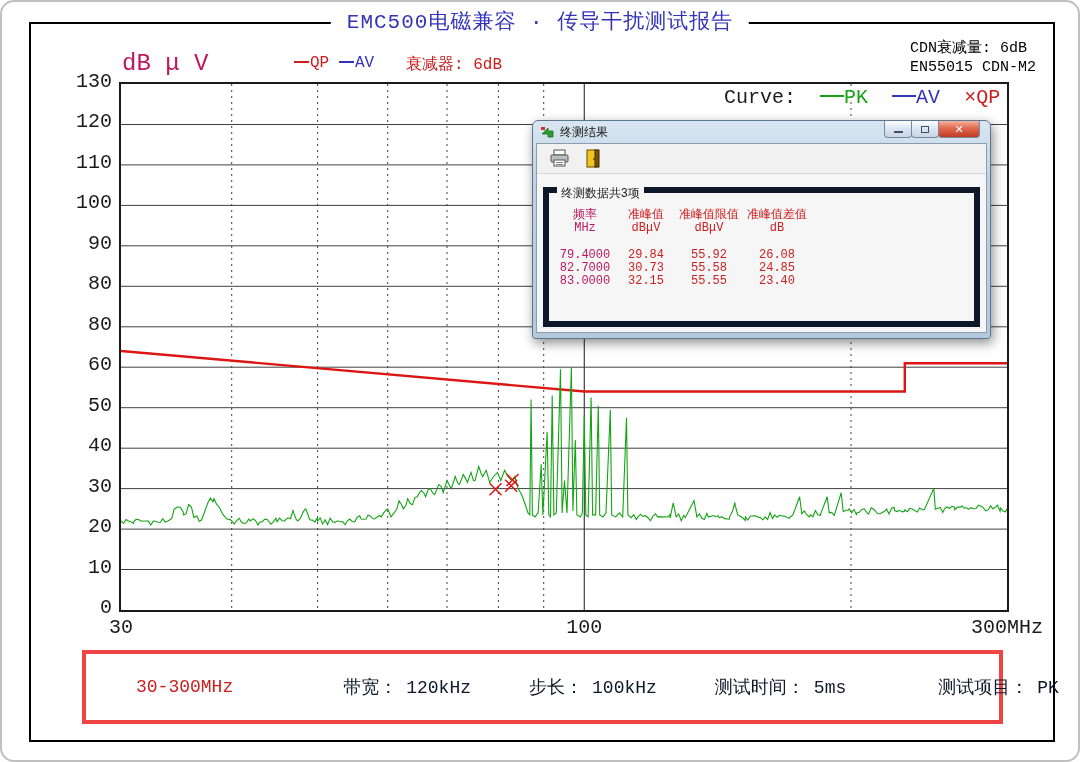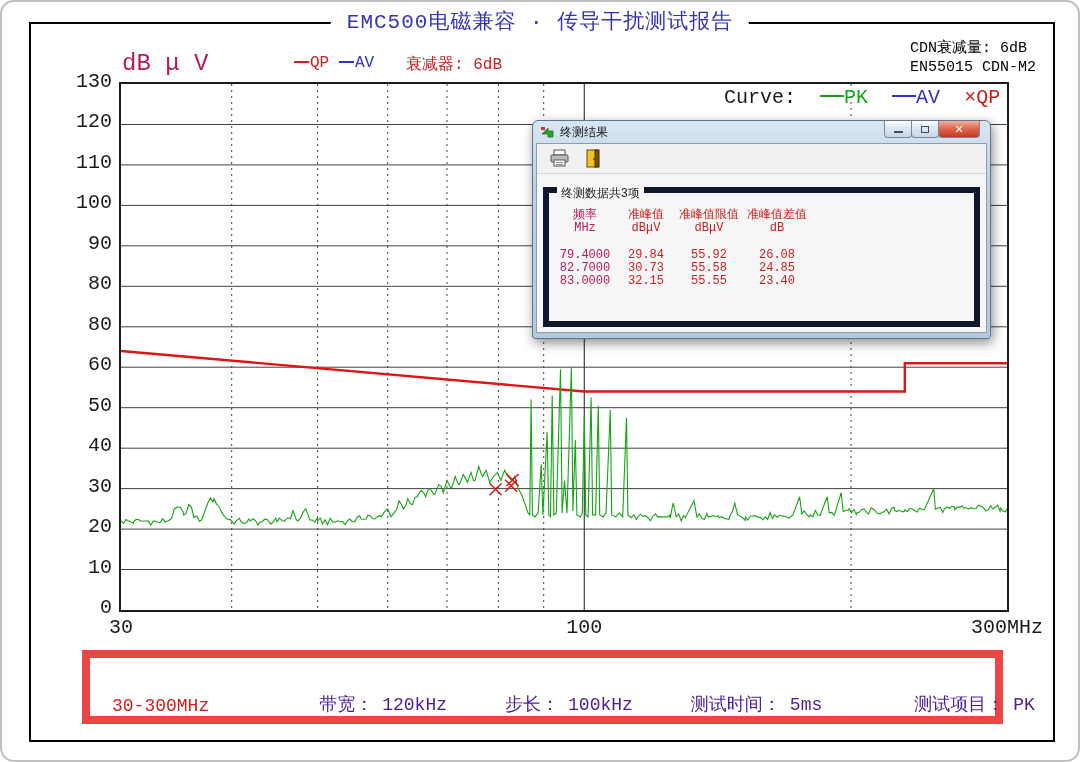--- a/index.html
+++ b/index.html
@@ -77,24 +77,24 @@
   #result-table { border-collapse:collapse; margin:16px 0 0 4px; font-size:12px; }
   #result-table td,#result-table th { text-align:center; padding:0 2px;
             font-weight:normal; line-height:13px; }
   #result-table col.c0 { width:64px; } #result-table col.c1 { width:58px; }
   #result-table col.c2 { width:68px; } #result-table col.c3 { width:68px; }
   #result-table .blk { color:#be185d; } #result-table .red { color:#cc2020; }
   #result-table tr.gap td { height:14px; }
 
   
   .footer { position:absolute; left:80px; top:648px; width:921px; height:74px;
-            border:8px solid #ef4444; display:flex; align-items:flex-end;
-            font-size:18px; white-space:nowrap; }
+            border:4px solid #ef4444; display:flex; align-items:center;
+            font-size:18px; white-space:nowrap;padding-left:28px; }
   .footer .range { color:#cc2020; margin-left:22px; }
-  .footer .item { color:#4c1d95; }
+  .footer .item { color:#0f172a; }
   .footer .i0 { margin-left:110px; } .footer .i1 { margin-left:58px; }
   .footer .i2 { margin-left:58px; } .footer .i3 { margin-left:92px; }
   .footer .val { margin-left:9px; }
 </style>
 </head>
 <body>
 
 <div class="screen">
 
   <div class="frame"></div>

